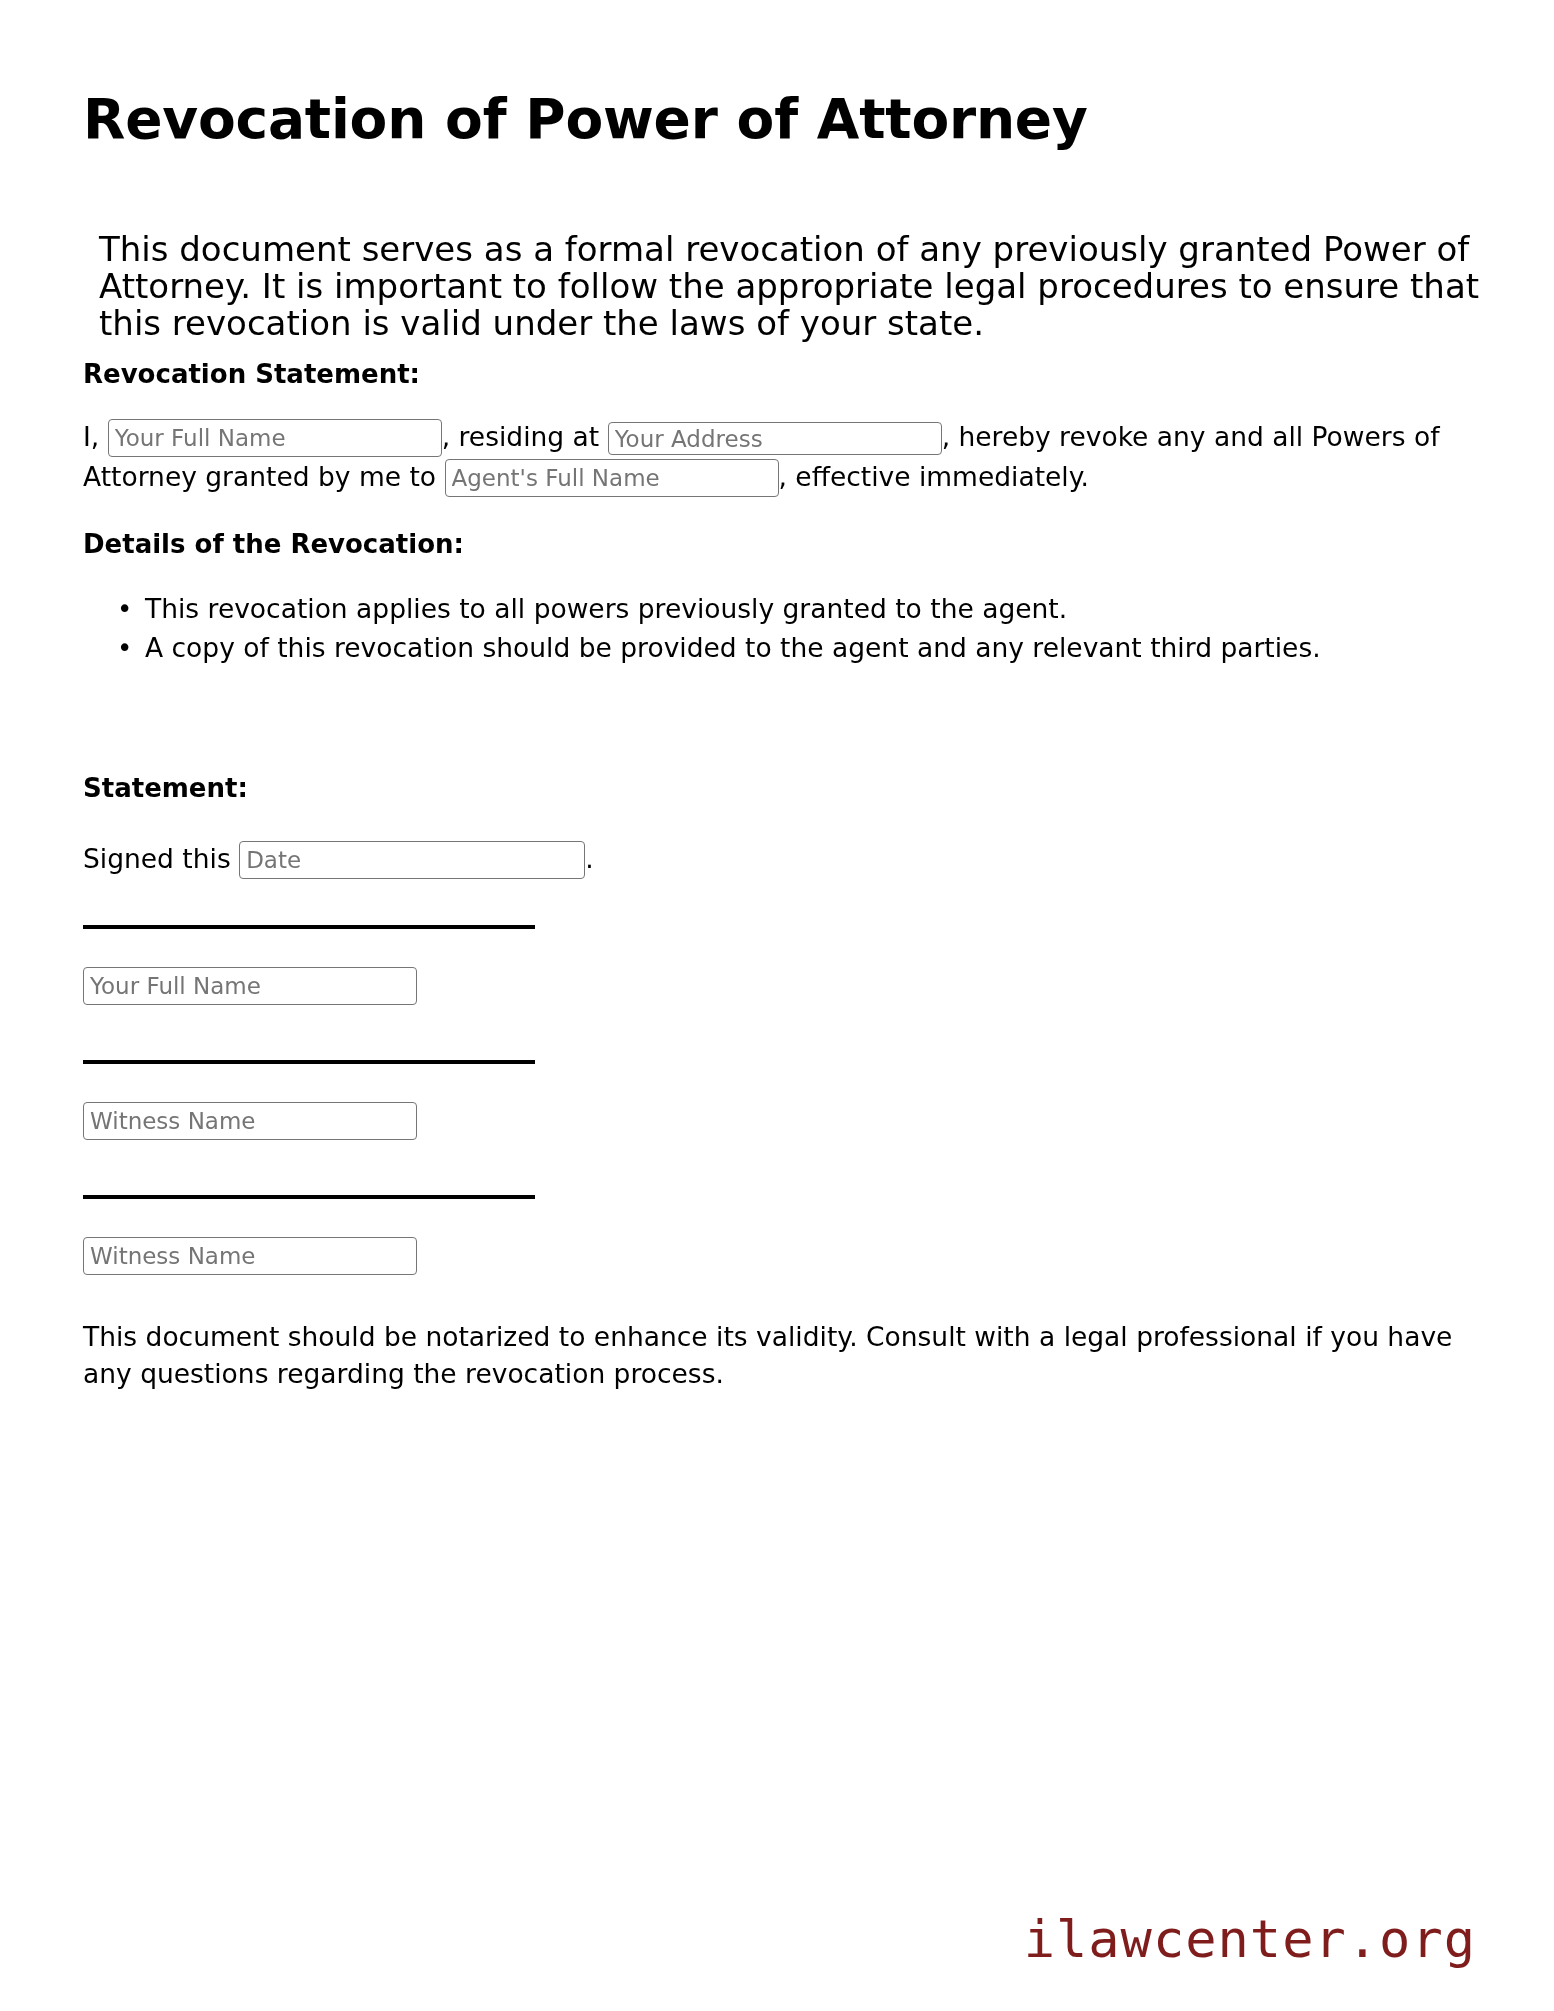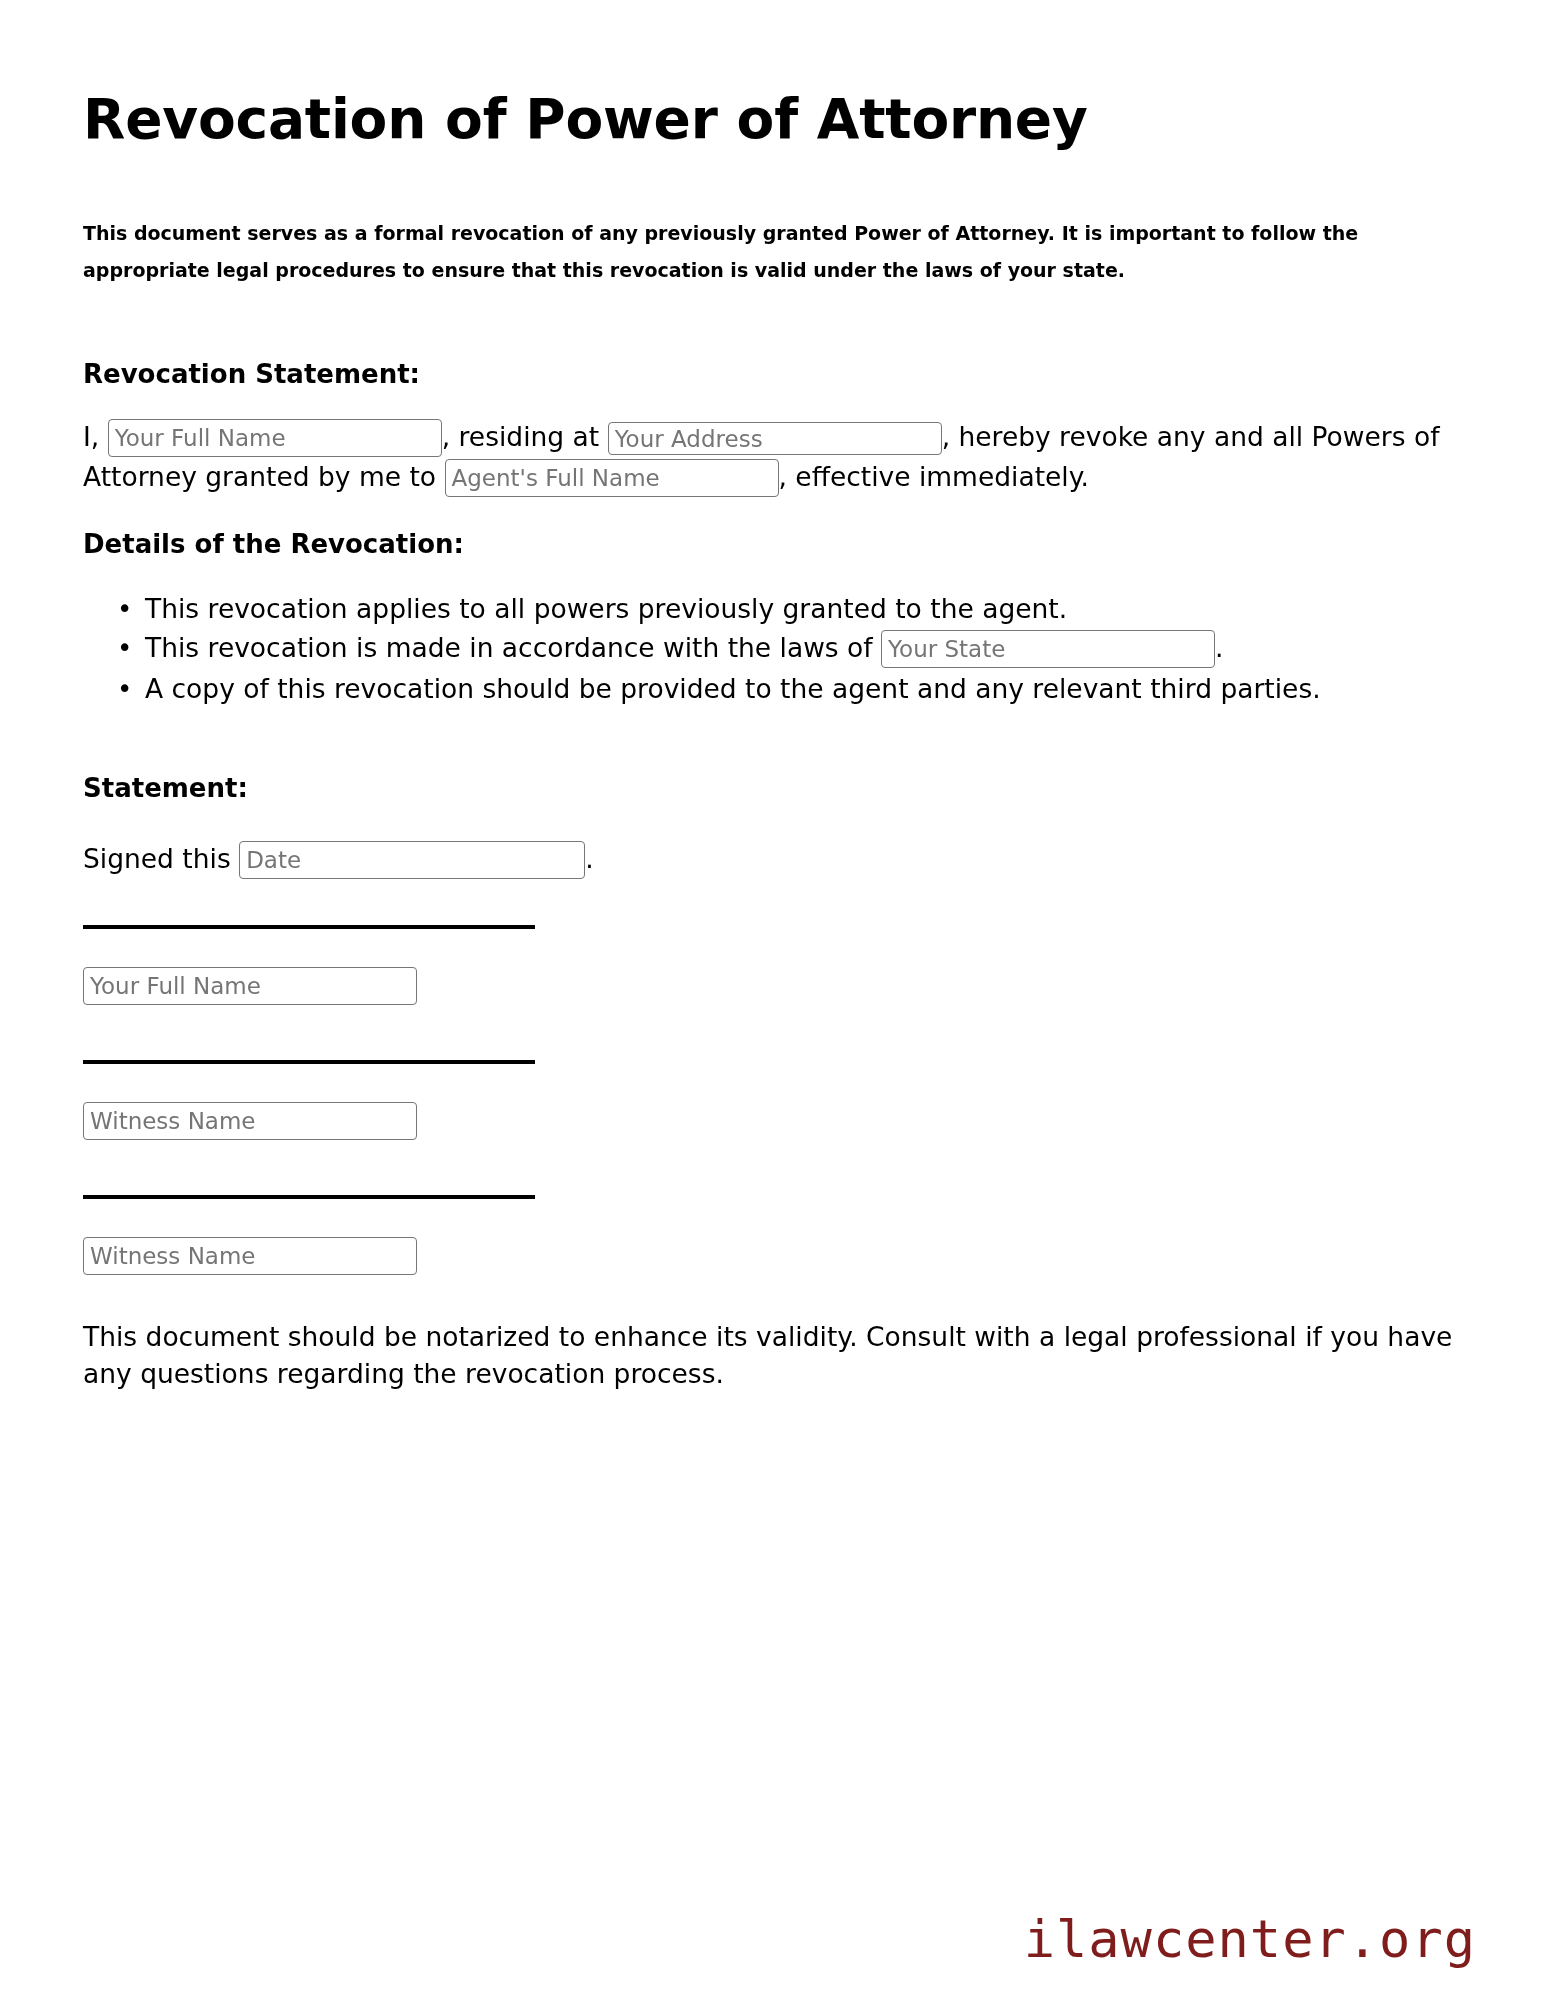--- a/index.html
+++ b/index.html
@@ -45,24 +45,24 @@
     top: 89px;
     left: 0;
     white-space: nowrap;
   }
 
   p.intro {
     position: absolute;
     top: 215px;
     left: 0;
     width: 1390px;
-    margin: 0;
-    font-size: 19px;
+    margin: 16px;
+    font-size: 34px;
     line-height: 37px;
-    font-weight: 700;
+    font-weight: 400;
   }
 
   h2.section-head {
     position: absolute;
     left: 0;
     margin: 0;
     font-size: 26px;
     font-weight: bold;
     line-height: 32px;
   }
@@ -212,24 +212,20 @@
     </div>
 
     <h2 class="section-head sh-details">Details of the Revocation:</h2>
 
     <div class="details-block">
       <ul class="details-list">
         <li>
           <span>This revocation applies to all powers previously granted to the agent.</span>
         </li>
         <li>
-          <span>This revocation is made in accordance with the laws of</span>
-          <span class="inline-fld-wrap"><input class="fld fld-state" type="text" placeholder="Your State" style=""></span><span>.</span>
-        </li>
-        <li>
           <span>A copy of this revocation should be provided to the agent and any relevant third parties.</span>
         </li>
       </ul>
     </div>
 
     <h2 class="section-head sh-signatures">Statement:</h2>
 
     <div class="signed-line">
       <span>Signed this</span>
       <span class="inline-fld-wrap"><input class="fld fld-date" type="text" placeholder="Date" style=""></span><span>.</span>

